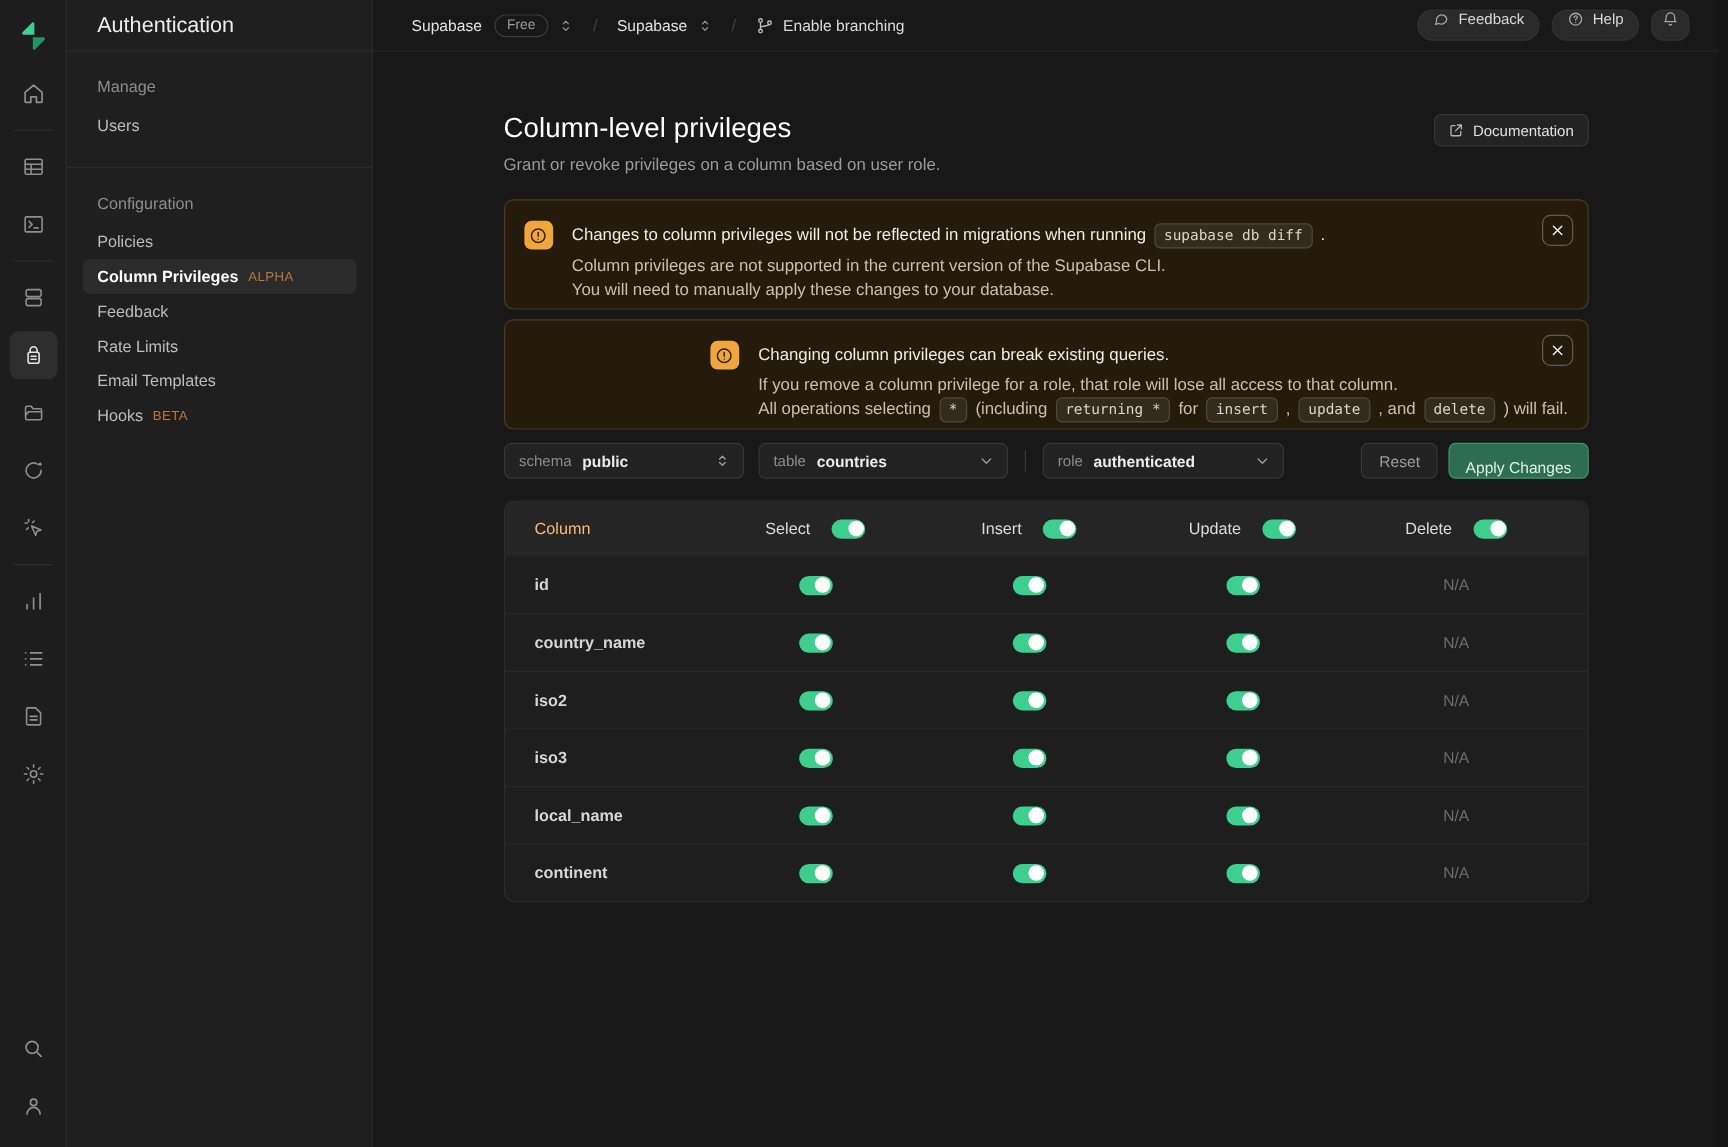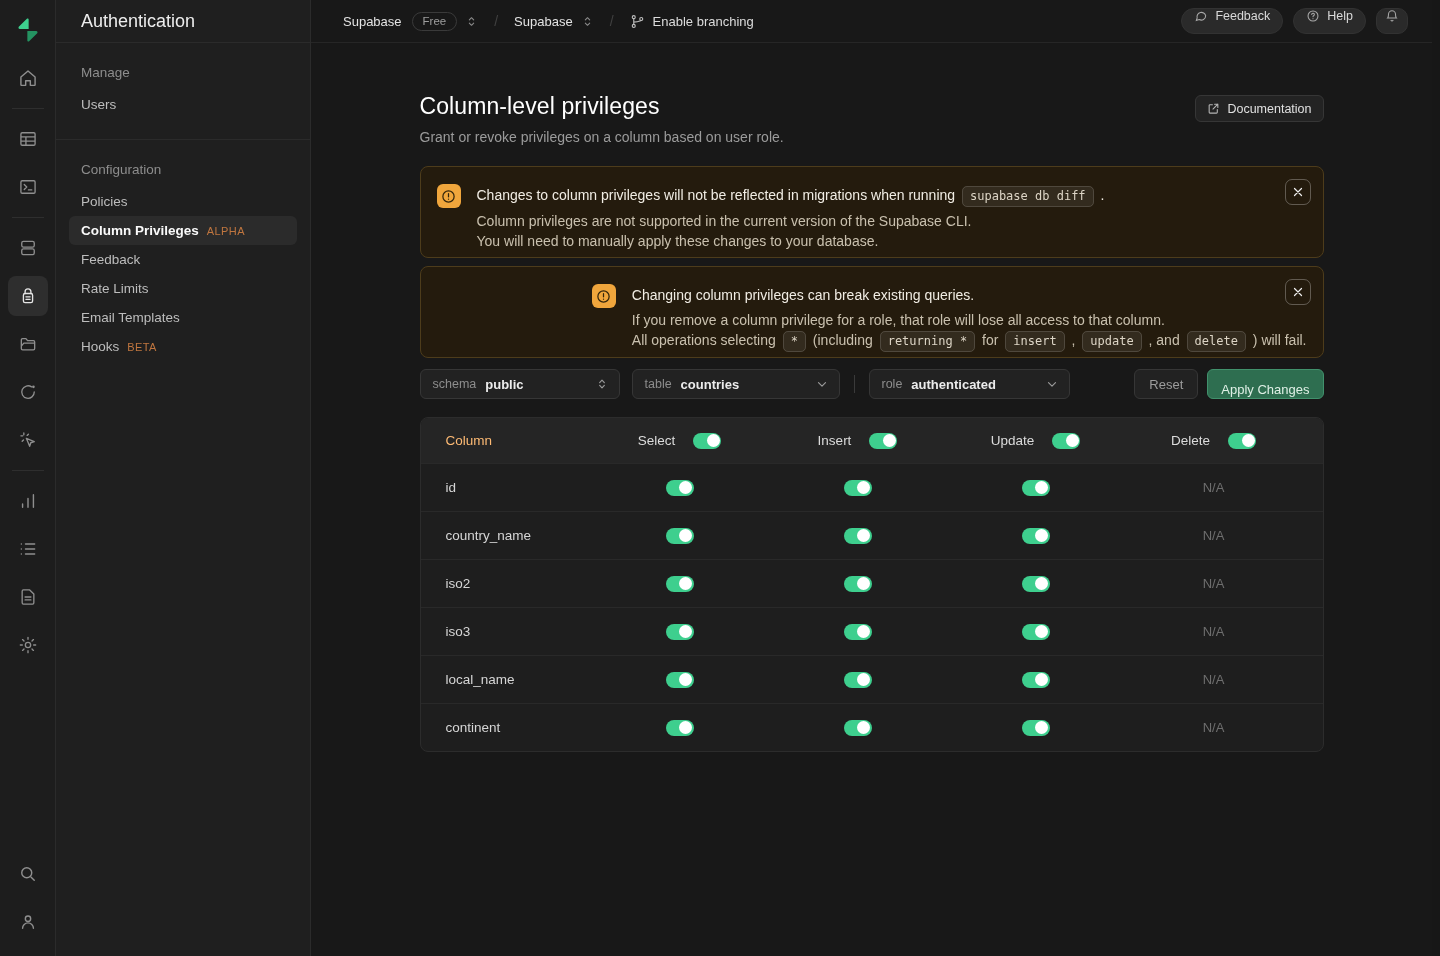--- a/index.html
+++ b/index.html
@@ -96,21 +96,21 @@
   
   .ptable { margin-top:18px; border:1px solid #2c2c2c; border-radius:8px; overflow:hidden;
     background:#1e1e1e; }
   .trow { display:grid; grid-template-columns:1fr 178px 178px 178px 178px;
     align-items:center; padding-left:25px; padding-right:20px; }
   .thead { height:45px; background:#252525; }
   .thead .col-name { font-size:13.5px; color:#fdba74; }
   .phead { display:flex; align-items:center; justify-content:center; gap:18px;
     font-size:13.5px; color:#dcdcdc; }
   .tbody-row { height:48px; border-top:1px solid #292929; }
-  .row-name { font-size:13.5px; color:#d6d6d6; }
+  .row-name { font-size:13.5px; color:#d6d6d6;font-weight:bold; }
   .pcell { display:flex; align-items:flex-start; justify-content:center; }
   .na { font-size:13px; color:#6e6e6e; }
 
   .toggle { width:28px; height:16px; border-radius:999px; background:#3ecf8e; position:relative;
     cursor:pointer; flex:0 0 28px; }
   .toggle::after { content:""; position:absolute; top:1.5px; right:1.5px; width:13px; height:13px;
     border-radius:50%; background:#ffffff; }
 </style>
 </head>
 <body>

